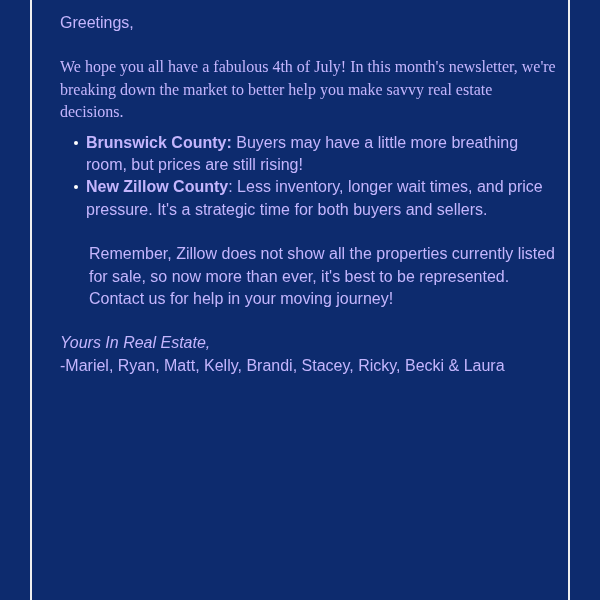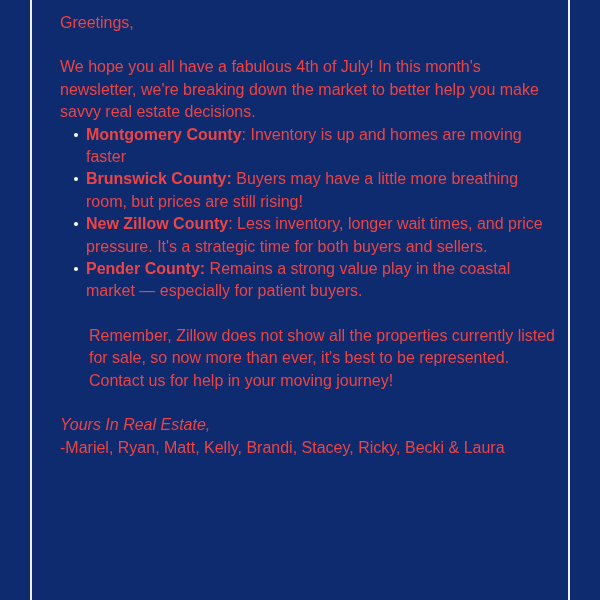--- a/index.html
+++ b/index.html
@@ -14,27 +14,27 @@
     overflow: hidden;
   }
   .email-body {
     box-sizing: border-box;
     margin-left: 30px;
     width: 540px;
     height: 600px;
     border-left: 2px solid #f0f0f0;
     border-right: 2px solid #f0f0f0;
     padding: 12px 12px 10px 28px;
-    color: #ef4444;
+    color: #c4b5fd;
     font-size: 16px;
     line-height: 22.4px;
   }
   p { margin: 0; }
   .greeting   { margin-bottom: 22px; }
-  .intro      { margin-bottom: 0; }
+  .intro      { margin-bottom: 8px; font-family: Liberation Serif, serif; }
   ul.county-list {
     list-style: none;
     margin: 0 0 22px 0;
     padding: 0;
   }
   ul.county-list li {
     position: relative;
     padding-left: 26px;
   }
   ul.county-list li::before {
@@ -54,23 +54,21 @@
 </style>
 </head>
 <body>
 
 <div class="email-body">
   <p class="greeting">Greetings,</p>
 
   <p class="intro">We hope you all have a fabulous 4th of July! In this month's newsletter, we're breaking down the market to better help you make savvy real estate decisions.</p>
 
   <ul class="county-list">
-    <li><span class="county-name">Montgomery County</span><span>: Inventory is up and homes are moving faster</span></li>
     <li><span class="county-name">Brunswick County:</span><span> Buyers may have a little more breathing room, but prices are still rising!</span></li>
     <li><span class="county-name">New Zillow County</span><span>: Less inventory, longer wait times, and price pressure. It's a strategic time for both buyers and sellers.</span></li>
-    <li><span class="county-name">Pender County:</span><span> Remains a strong value play in the coastal market — especially for patient buyers.</span></li>
   </ul>
 
   <p class="closing">Remember, Zillow does not show all the properties currently listed for sale, so now more than ever, it's best to be represented. Contact us for help in your moving journey!</p>
 
   <p class="signoff">Yours In Real Estate,</p>
   <p class="signature">-Mariel, Ryan, Matt, Kelly, Brandi, Stacey, Ricky, Becki &amp; Laura</p>
 </div>
 
 </body></html>

